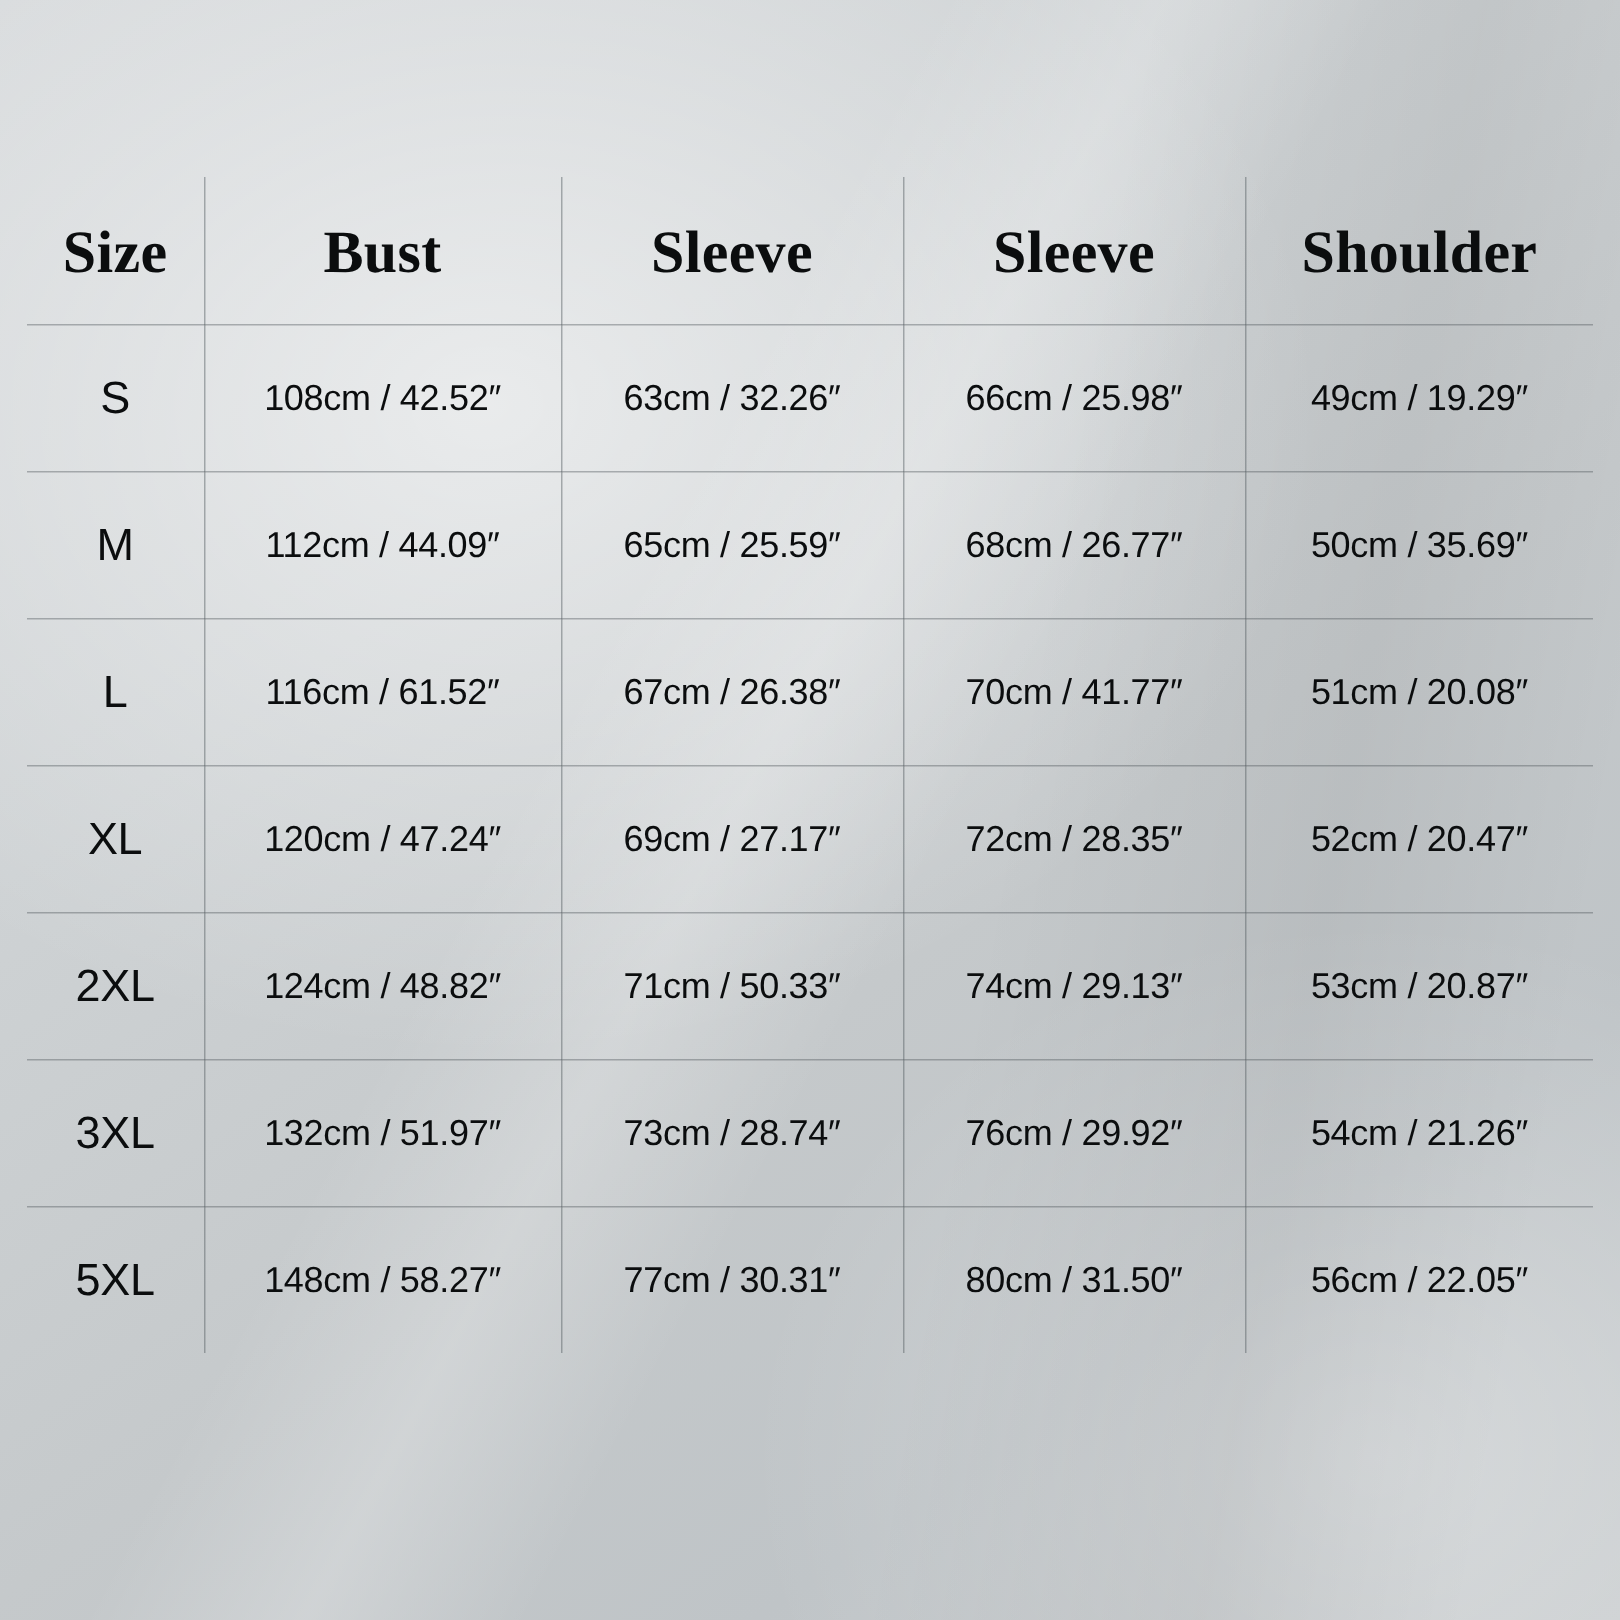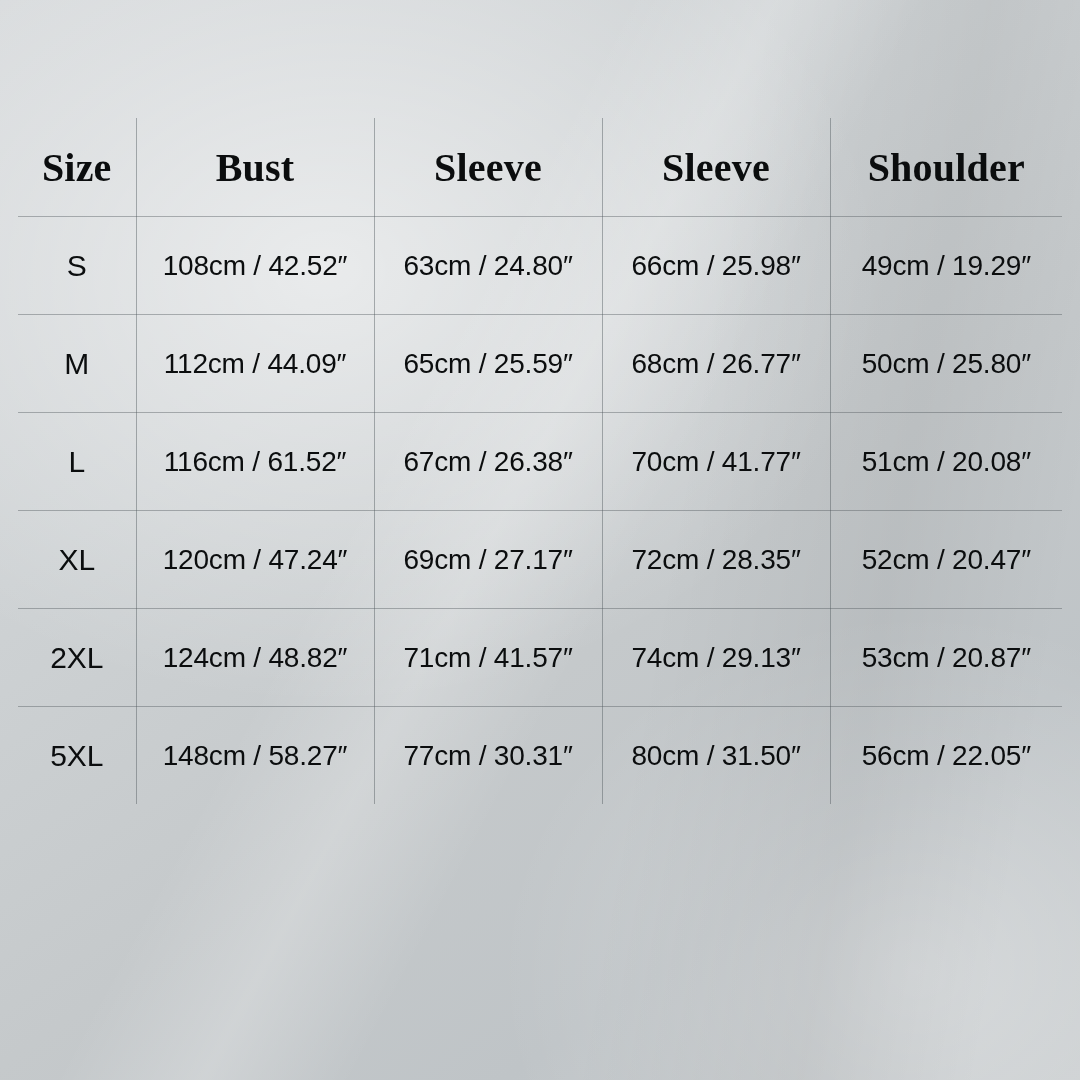--- a/index.html
+++ b/index.html
@@ -65,21 +65,21 @@
   }
   table.size-table th {
     font-family: "Liberation Serif", serif;
     font-weight: bold;
     font-size: 40px;
     height: 96px;
     letter-spacing: 0.2px;
   }
   table.size-table td {
     font-family: "Liberation Sans", sans-serif;
-    font-size: 28px;
+    font-size: 24px;
     height: 95px;
     font-weight: 400;
     letter-spacing: -0.2px;
   }
   table.size-table td.size-cell {
     font-size: 30px;
   }
 </style>
 </head>
 <body>
@@ -102,51 +102,58 @@
           <th>Bust</th>
           <th>Sleeve</th>
           <th>Sleeve</th>
           <th>Shoulder</th>
         </tr>
       </thead>
       <tbody>
         <tr>
           <td class="size-cell">S</td>
           <td>108cm / 42.52″</td>
-          <td>63cm / 24.80″</td>
+          <td>63cm / 32.26″</td>
           <td>66cm / 25.98″</td>
           <td>49cm / 19.29″</td>
         </tr>
         <tr>
           <td class="size-cell">M</td>
           <td>112cm / 44.09″</td>
           <td>65cm / 25.59″</td>
           <td>68cm / 26.77″</td>
-          <td>50cm / 25.80″</td>
+          <td>50cm / 35.69″</td>
         </tr>
         <tr>
           <td class="size-cell">L</td>
           <td>116cm / 61.52″</td>
           <td>67cm / 26.38″</td>
           <td>70cm / 41.77″</td>
           <td>51cm / 20.08″</td>
         </tr>
         <tr>
           <td class="size-cell">XL</td>
           <td>120cm / 47.24″</td>
           <td>69cm / 27.17″</td>
           <td>72cm / 28.35″</td>
           <td>52cm / 20.47″</td>
         </tr>
         <tr>
           <td class="size-cell">2XL</td>
           <td>124cm / 48.82″</td>
-          <td>71cm / 41.57″</td>
+          <td>71cm / 50.33″</td>
           <td>74cm / 29.13″</td>
           <td>53cm / 20.87″</td>
+        </tr>
+        <tr>
+          <td class="size-cell">3XL</td>
+          <td>132cm / 51.97″</td>
+          <td>73cm / 28.74″</td>
+          <td>76cm / 29.92″</td>
+          <td>54cm / 21.26″</td>
         </tr>
         <tr>
           <td class="size-cell">5XL</td>
           <td>148cm / 58.27″</td>
           <td>77cm / 30.31″</td>
           <td>80cm / 31.50″</td>
           <td>56cm / 22.05″</td>
         </tr>
       </tbody>
     </table>

